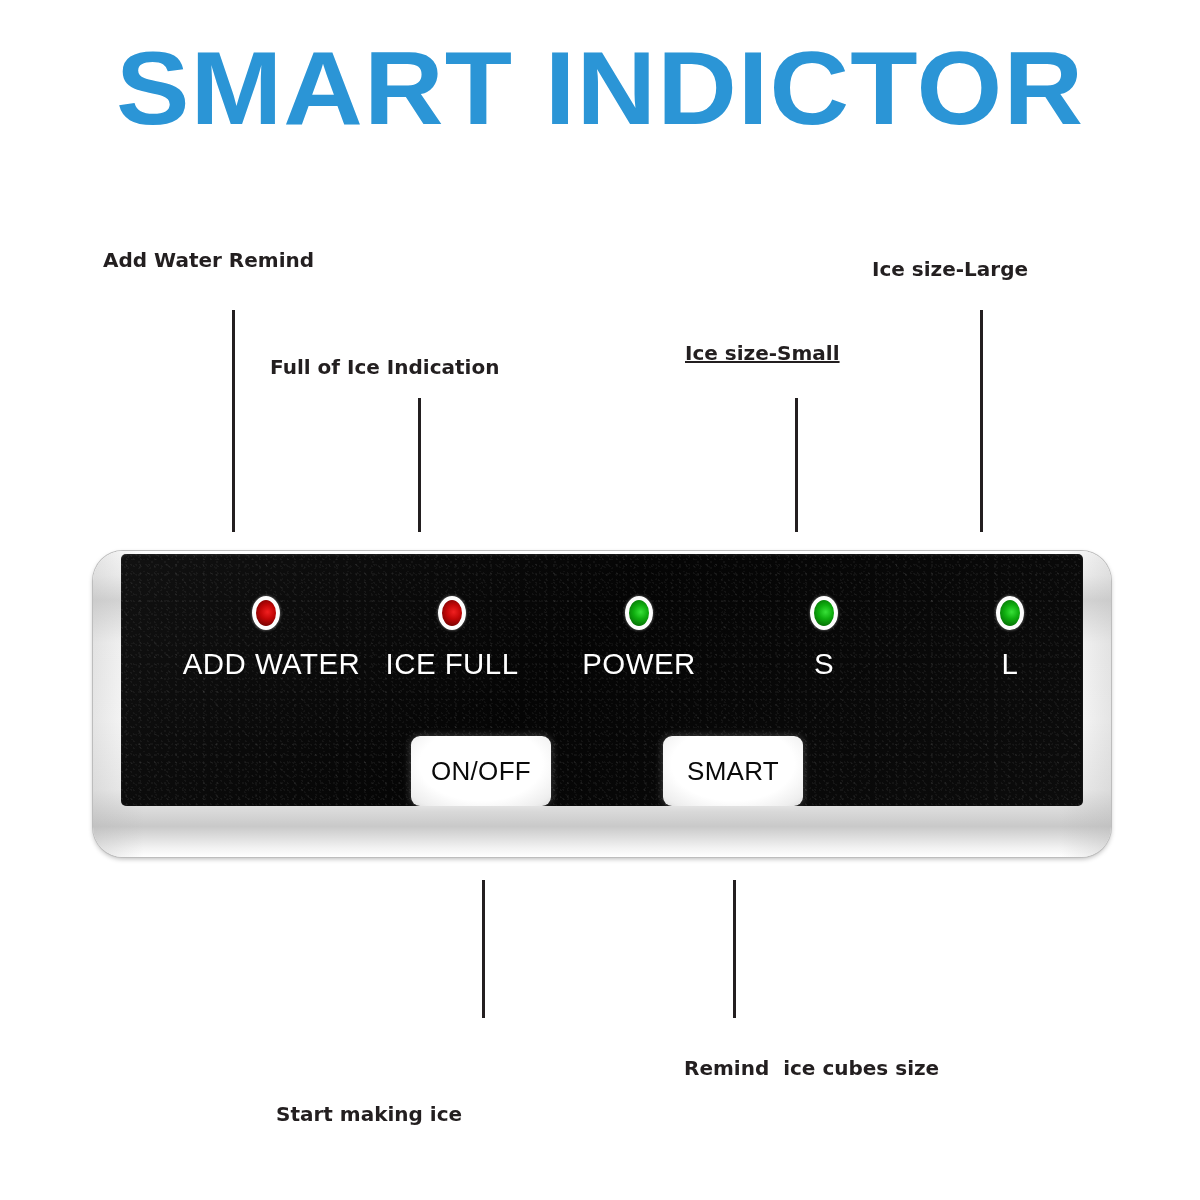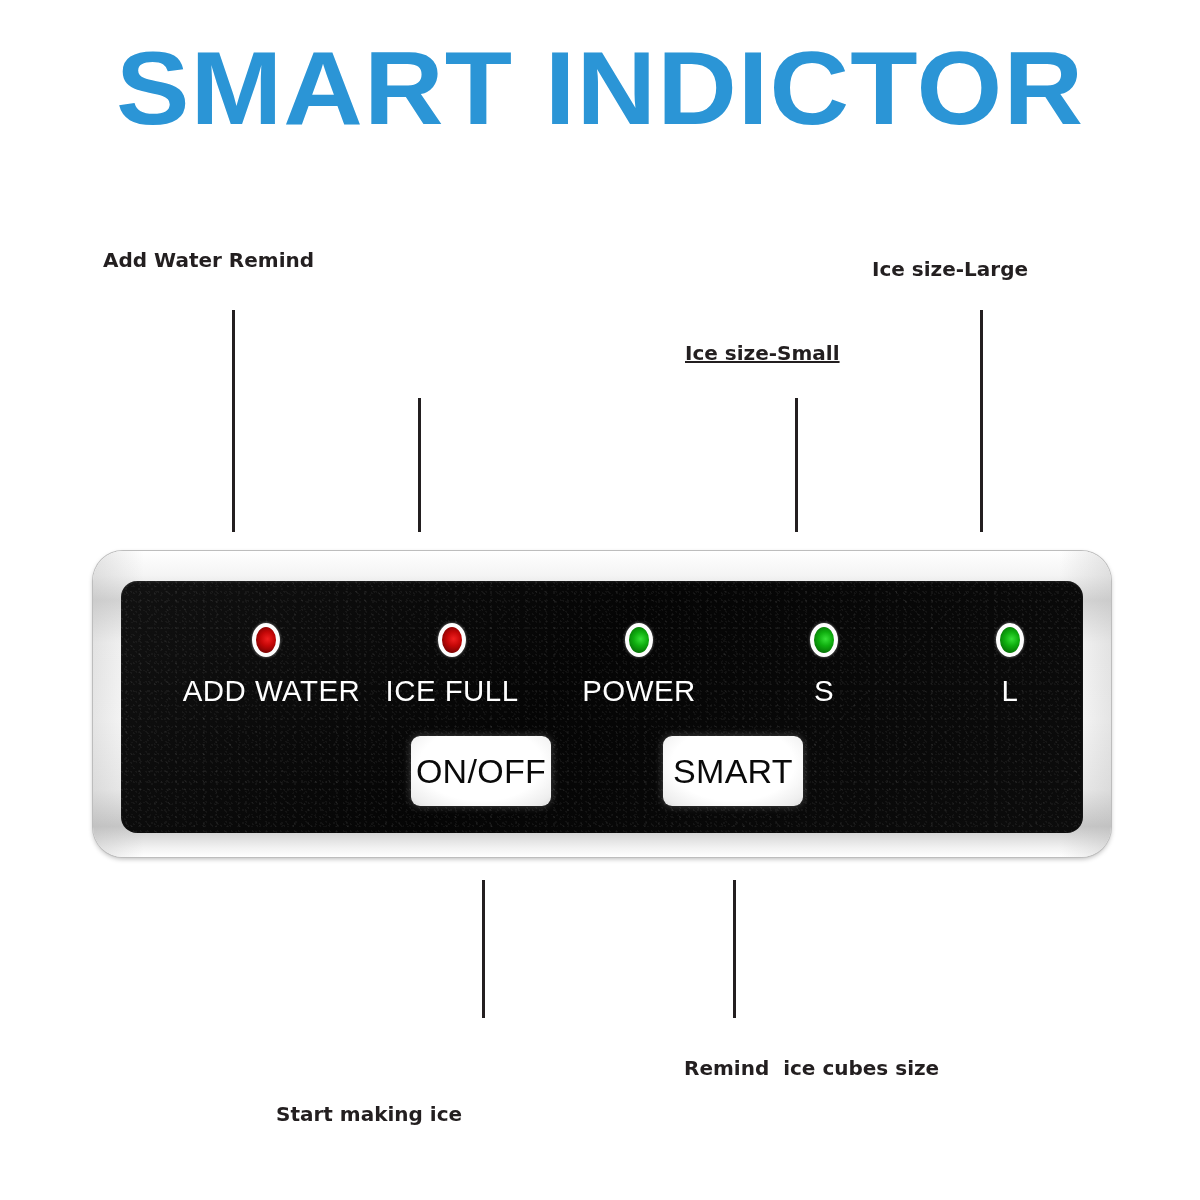--- a/index.html
+++ b/index.html
@@ -100,24 +100,24 @@
       rgba(255,255,255,0) 5%,
       rgba(255,255,255,0) 95%,
       rgba(180,180,180,0.35) 100%);
     pointer-events: none;
   }
 
   
   .face {
     position: absolute;
     left: 121px;
-    top: 581px;
+    top: 554px;
     width: 962px;
     height: 252px;
-    border-radius: 16px;
+    border-radius: 5px;
     background-color: #070707;
     background-image:
       radial-gradient(circle at 12% 18%, rgba(255,255,255,0.05) 0 1px, transparent 1px),
       radial-gradient(circle at 38% 62%, rgba(255,255,255,0.045) 0 1px, transparent 1px),
       radial-gradient(circle at 67% 30%, rgba(255,255,255,0.04) 0 1px, transparent 1px),
       radial-gradient(circle at 85% 77%, rgba(255,255,255,0.05) 0 1px, transparent 1px),
       radial-gradient(circle at 24% 88%, rgba(255,255,255,0.04) 0 1px, transparent 1px),
       radial-gradient(circle at 54% 9%,  rgba(255,255,255,0.045) 0 1px, transparent 1px),
       radial-gradient(circle at 92% 45%, rgba(255,255,255,0.04) 0 1px, transparent 1px),
       linear-gradient(135deg, #111111 0%, #050505 45%, #0c0c0c 100%);
@@ -163,21 +163,21 @@
 
   
   .panel-btn {
     position: absolute;
     border: 0;
     border-radius: 9px;
     background: radial-gradient(ellipse at 50% 40%, #ffffff 0%, #ffffff 62%, #eeeeee 88%, #dcdcdc 100%);
     color: #0a0a0a;
     font-family: "Liberation Sans Narrow", "Liberation Sans", sans-serif;
     font-weight: 400;
-    font-size: 34px;
+    font-size: 26px;
     line-height: 1;
     letter-spacing: 0.3px;
     display: flex;
     align-items: center;
     justify-content: center;
     box-shadow: 0 0 8px rgba(255,255,255,0.25);
     cursor: pointer;
     padding: 0;
     transform: scaleX(1.0);
   }
@@ -185,20 +185,21 @@
   .panel-btn.select { left: 663px; top: 736px; width: 140px; height: 70px; }
 </style>
 </head>
 <body>
 
 <div id="stage">
 
   <div class="title">SMART INDICTOR</div>
 
   <div class="callout c-addwater">Add Water Remind</div>
+  <div class="callout c-fullice">Full of Ice Indication</div>
   <div class="callout c-small">Ice size-Small</div>
   <div class="callout c-large">Ice size-Large</div>
   <div class="callout c-start">Start making ice</div>
   <div class="callout c-adjust">Remind  ice cubes size</div>
 
   <div class="leader l1"></div>
   <div class="leader l2"></div>
   <div class="leader l3"></div>
   <div class="leader l4"></div>
   <div class="leader l5"></div>

